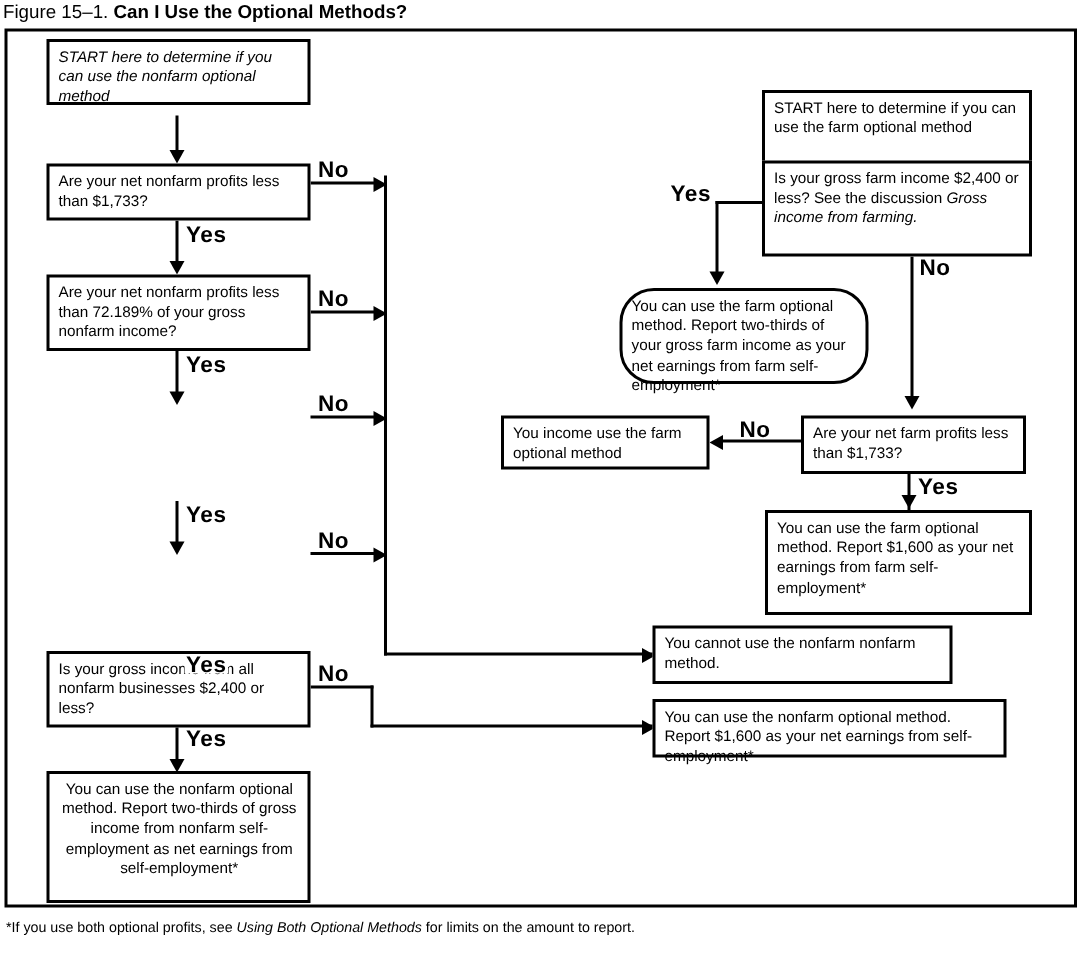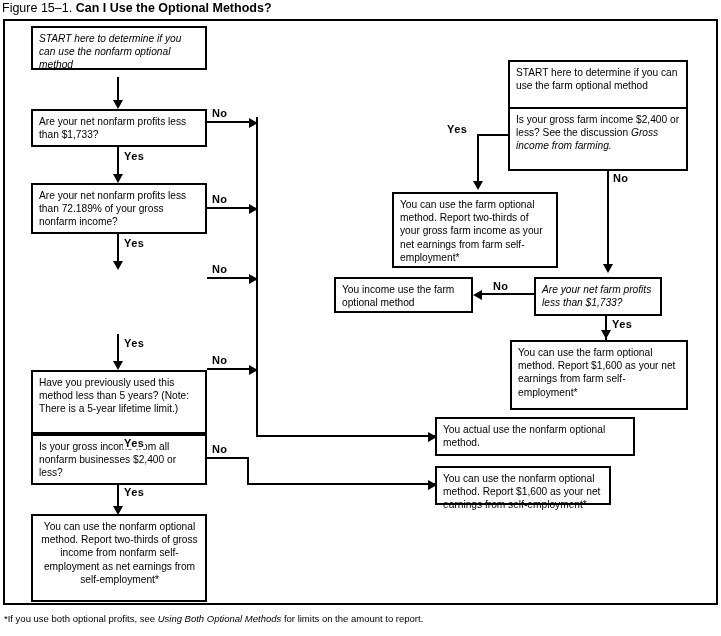--- a/index.html
+++ b/index.html
@@ -64,21 +64,21 @@
   .box i { font-style: italic; }
 
   
   .ln {
     position: absolute;
     background: #000000;
     z-index: 2;
   }
   .lbl {
     position: absolute;
-    font-size: 11px;
+    font-size: 15px;
     font-weight: bold;
     letter-spacing: 0.4px;
     z-index: 5;
     background: #ffffff;
     padding: 0 1px;
     line-height: 11px;
   }
   .arw {
     position: absolute;
     width: 0;
@@ -146,23 +146,20 @@
 
 
   <div class="ln" style="left:207px; top:277px; width:46px; height:2px;"></div>
   <div class="arw right" style="left:249px; top:273.5px;"></div>
   <div class="lbl" style="left:211px; top:264px;">No</div>
 
   <div class="ln" style="left:117px; top:334px; width:2px; height:30px;"></div>
   <div class="arw down" style="left:112.5px; top:361px;"></div>
   <div class="lbl" style="left:123px; top:338px;">Yes</div>
 
-  <div class="box" style="left:31px; top:370px; width:176px; height:64px;">
-    <span>Have you previously used this method less than 5 years? (Note: There is a 5-year lifetime limit.)</span>
-  </div>
 
   <div class="ln" style="left:207px; top:368px; width:46px; height:2px;"></div>
   <div class="arw right" style="left:249px; top:364.5px;"></div>
   <div class="lbl" style="left:211px; top:355px;">No</div>
 
   <div class="ln" style="left:117px; top:434px; width:2px; height:30px;"></div>
   <div class="arw down" style="left:112.5px; top:461px;"></div>
   <div class="lbl" style="left:123px; top:438px;">Yes</div>
 
   <div class="box" style="left:31px; top:433px; width:176px; height:51px; top:434px;">
@@ -182,24 +179,24 @@
 
   <div class="ln" style="left:117px; top:484px; width:2px; height:26px;"></div>
   <div class="arw down" style="left:112.5px; top:506px;"></div>
   <div class="lbl" style="left:123px; top:487px;">Yes</div>
 
   <div class="box" style="left:31px; top:514px; width:176px; height:88px;text-align:center;">
     <span>You can use the nonfarm optional method. Report two-thirds of gross income from nonfarm self-employment as net earnings from self-employment*</span>
   </div>
 
   <div class="box" style="left:435px; top:417px; width:200px; height:39px;">
-    <span>You actual use the nonfarm optional method.</span>
-  </div>
-
-  <div class="box" style="left:435px; top:466px; width:176px; height:39px;">
+    <span>You cannot use the nonfarm nonfarm method.</span>
+  </div>
+
+  <div class="box" style="left:435px; top:466px; width:236px; height:39px;">
     <span>You can use the nonfarm optional method. Report $1,600 as your net earnings from self-employment*</span>
   </div>
 
   <div class="box" style="left:508px; top:42px; width:180px; height:62px;margin-top:18px;">
     <span>START here to determine if you can use the farm optional method</span>
   </div>
 
   <div class="ln" style="left:607px; top:77px; width:2px; height:24px;"></div>
   <div class="arw down" style="left:602.5px; top:98px;"></div>
 
@@ -209,25 +206,25 @@
 
   <div class="ln" style="left:477px; top:134px; width:31px; height:2px;"></div>
   <div class="ln" style="left:477px; top:134px; width:2px; height:50px;"></div>
   <div class="arw down" style="left:472.5px; top:181px;"></div>
   <div class="lbl" style="left:446px; top:124px;">Yes</div>
 
   <div class="ln" style="left:607px; top:171px; width:2px; height:96px;"></div>
   <div class="arw down" style="left:602.5px; top:264px;"></div>
   <div class="lbl" style="left:612px; top:173px;">No</div>
 
-  <div class="box" style="left:392px; top:192px; width:166px; height:76px;">
+  <div class="box" style="left:413px; top:192px; width:166px; height:64px;border-radius:23px;">
     <span>You can use the farm optional method. Report two-thirds of your gross farm income as your net earnings from farm self-employment*</span>
   </div>
 
-  <div class="box" style="left:534px; top:277px; width:128px; height:39px;font-style:italic;">
+  <div class="box" style="left:534px; top:277px; width:150px; height:39px;">
     <span>Are your net farm profits less than $1,733?</span>
   </div>
 
   <div class="ln" style="left:481px; top:293px; width:53px; height:2px;"></div>
   <div class="arw left" style="left:473px; top:289.5px;"></div>
   <div class="lbl" style="left:492px; top:281px;">No</div>
 
   <div class="box" style="left:334px; top:277px; width:139px; height:36px;">
     <span>You income use the farm optional method</span>
   </div>

